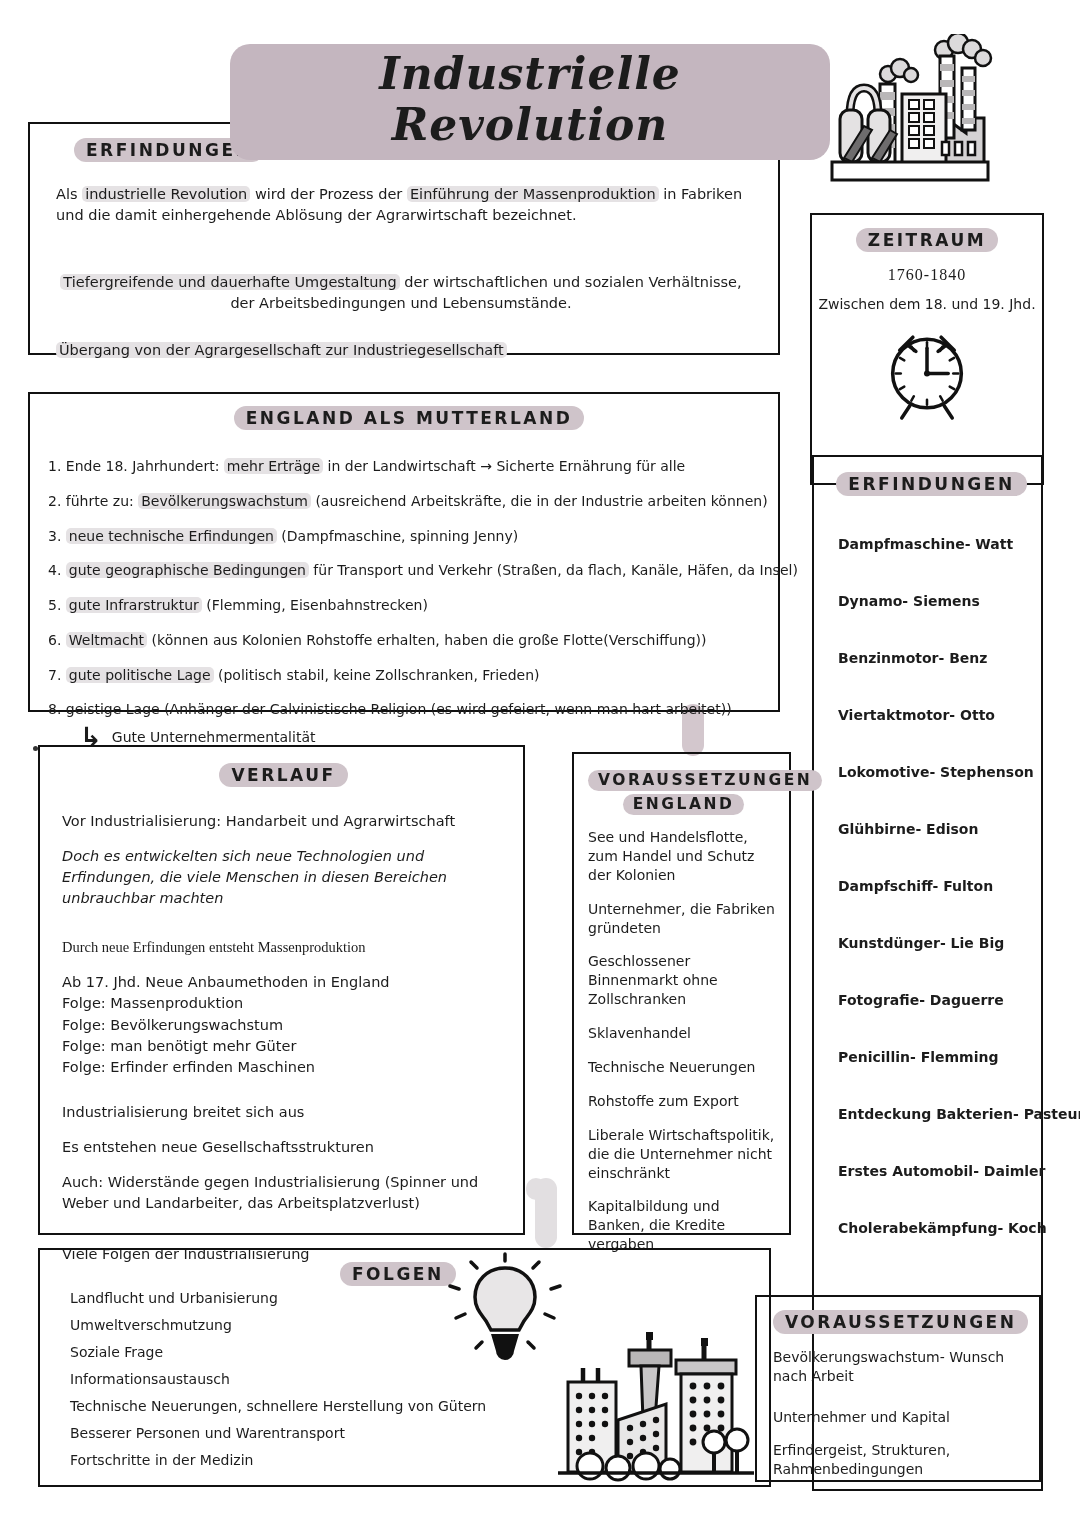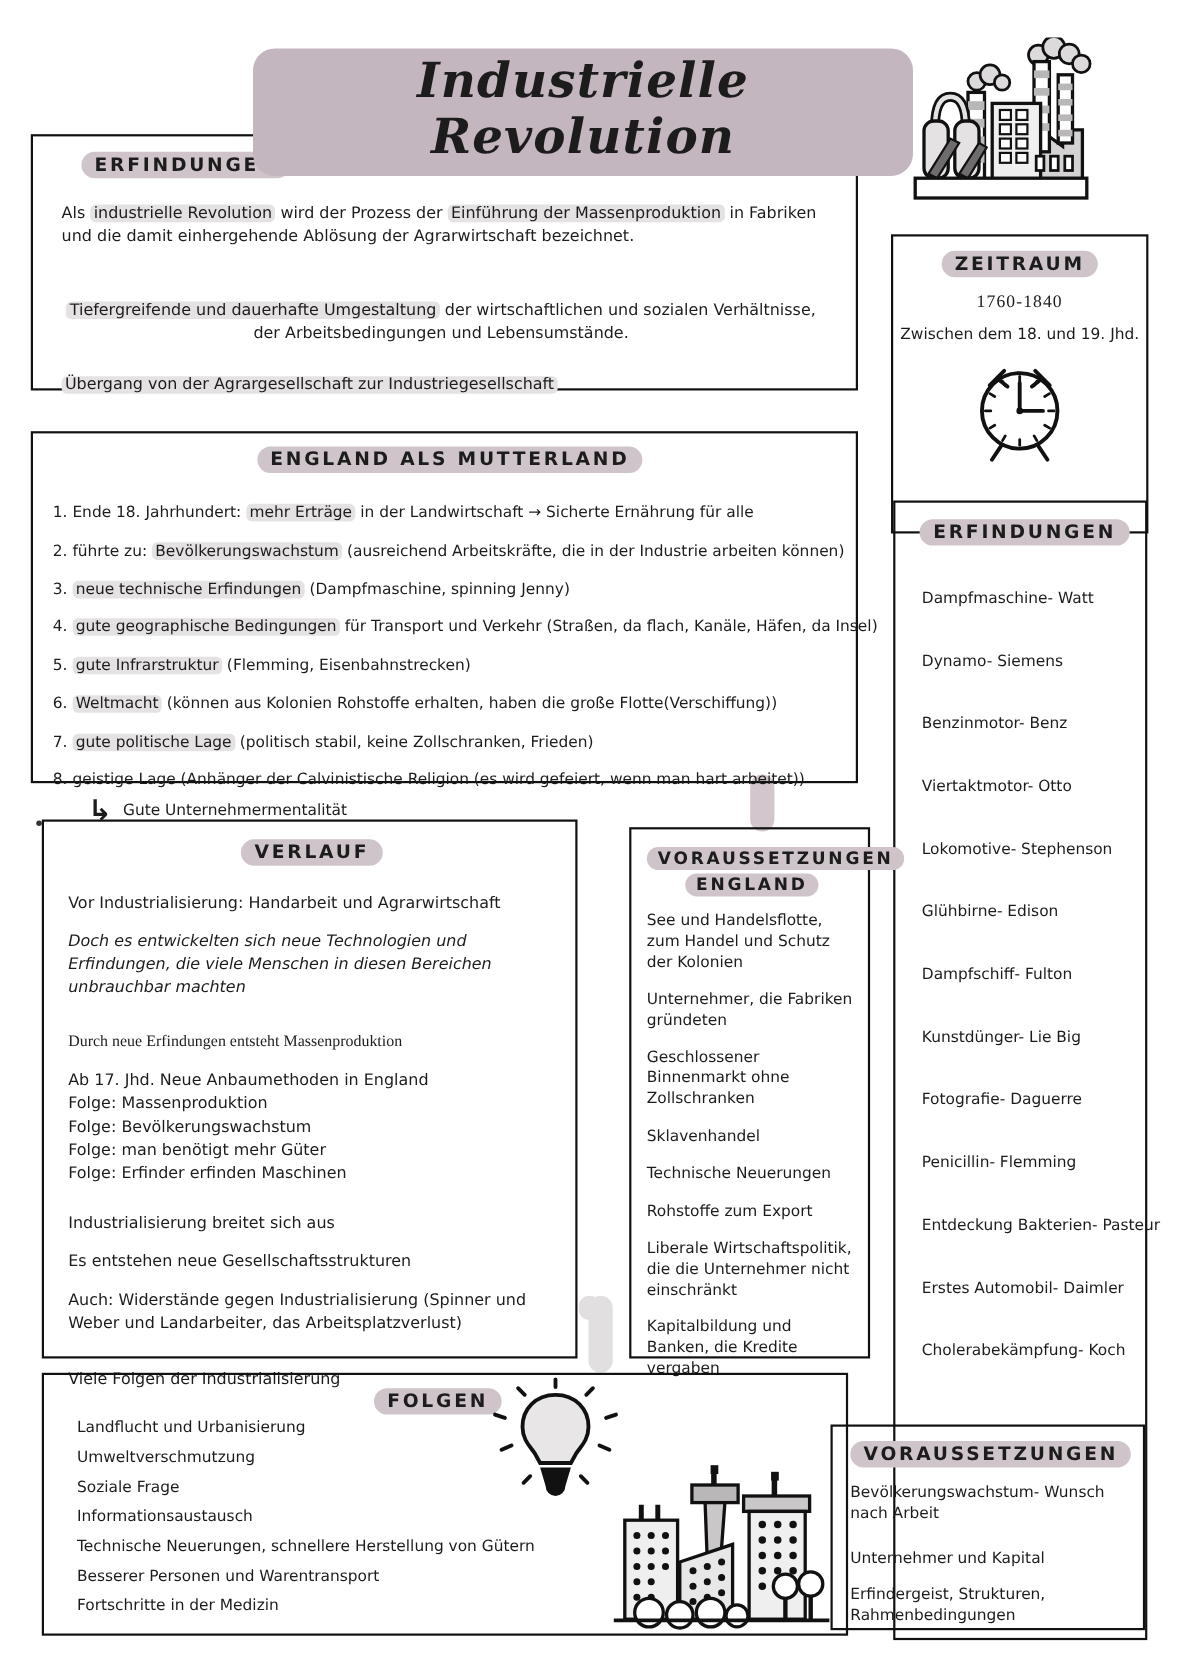--- a/index.html
+++ b/index.html
@@ -78,21 +78,21 @@
   #clock{margin-top:6px;width:104px;height:106px;}
   
   #eng-box{left:28px;top:392px;width:752px;height:320px;padding:12px 8px 8px 18px;}
   #eng-box .head{text-align:center;margin-bottom:27px;}
   #eng-box .list-item{font-size:14px;line-height:1.3;margin-bottom:16.5px;white-space:nowrap;}
   #eng-note{margin-left:32px;margin-top:-6px;font-size:14px;display:flex;align-items:center;gap:10px;}
   #eng-note .arrow{font-size:26px;line-height:14px;font-weight:bold;}
   
   #erf-box{left:812px;top:455px;width:231px;height:1036px;padding:15px 6px 0 14px;}
   #erf-box .head{text-align:center;margin-bottom:40px;}
-  #erf-box .list-item{font-size:14px;margin-bottom:41px;margin-left:10px;white-space:nowrap;}
+  #erf-box .list-item{font-size:14px;margin-bottom:41px;margin-left:10px;white-space:nowrap;font-weight:bold;}
   
   #ver-box{left:38px;top:745px;width:487px;height:490px;padding:16px 18px 0 22px;font-size:14.5px;}
   #ver-box .head{text-align:center;margin-bottom:24px;}
   #ver-box .para:nth-child(2){margin-top:14px;font-style:italic;}
   #ver-box .para:nth-child(3){margin-top:28px;font-family:Liberation Serif, serif;}
   #ver-box .para:nth-child(4){margin-top:14px;}
   #ver-box .para:nth-child(5){margin-top:24px;}
   #ver-box .para:nth-child(6){margin-top:14px;}
   #ver-box .para:nth-child(7){margin-top:14px;}
   #ver-box .para:nth-child(8){margin-top:30px;}

